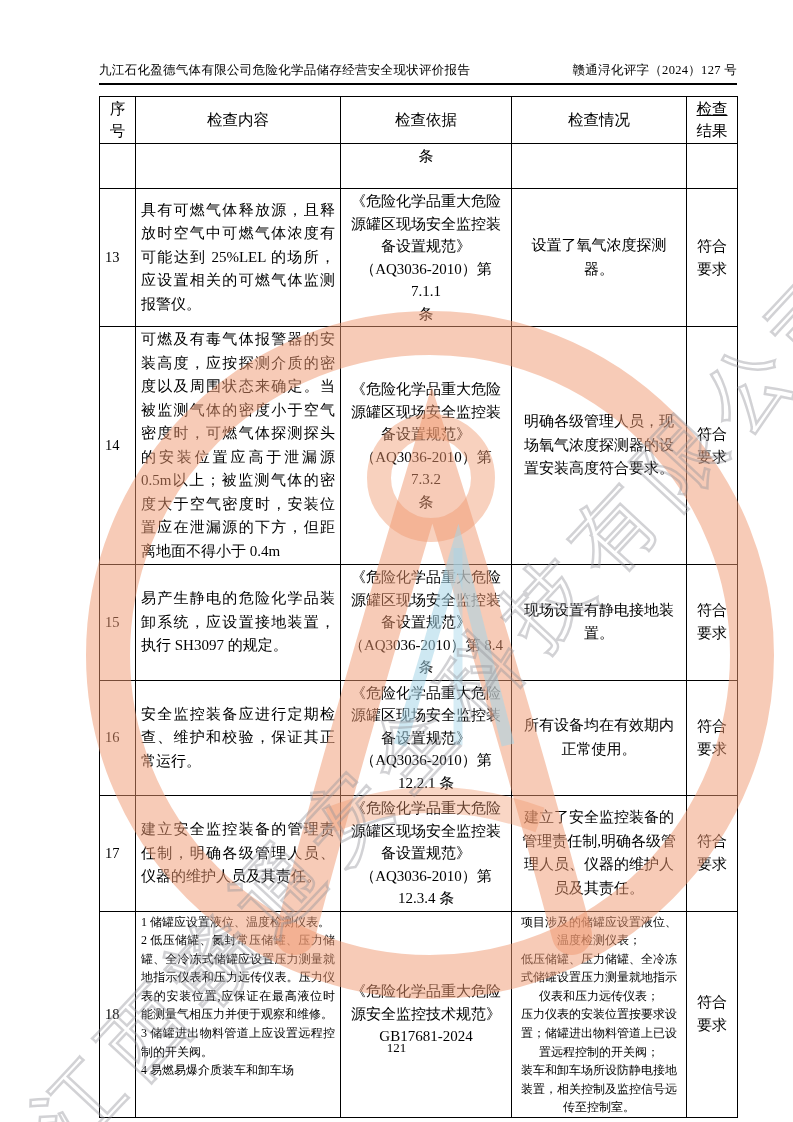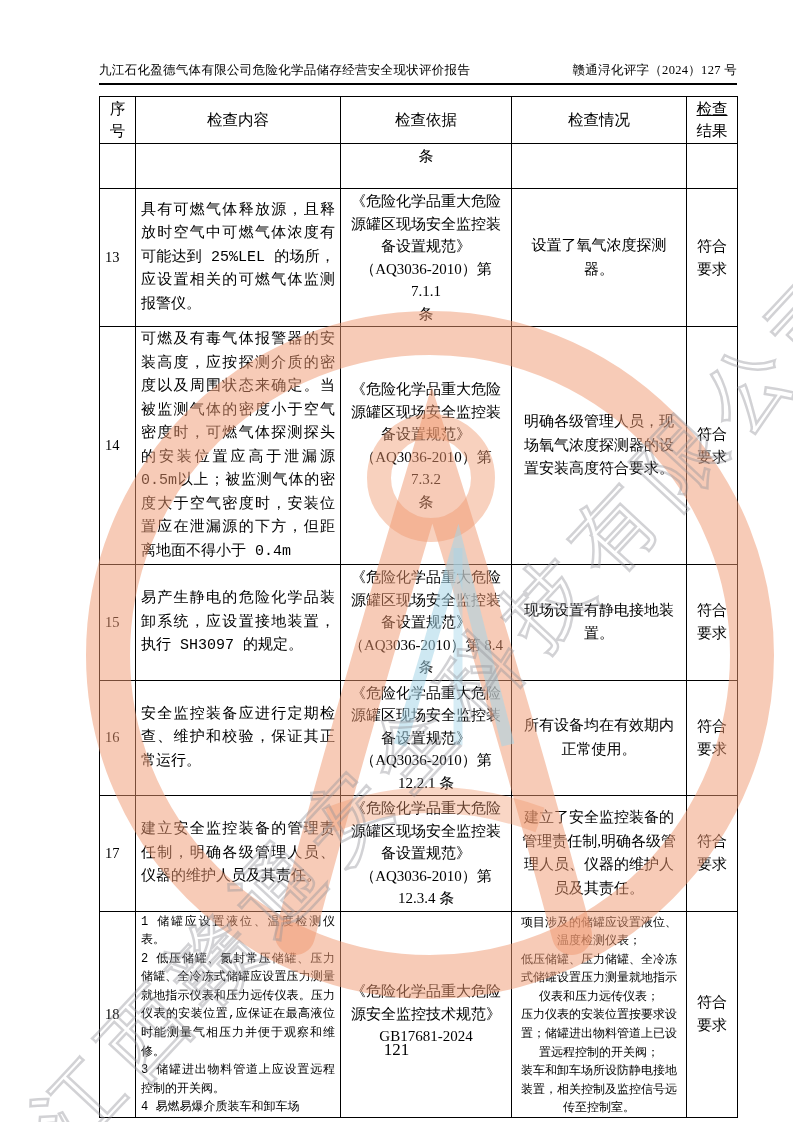--- a/index.html
+++ b/index.html
@@ -29,32 +29,32 @@
   table.checks td,table.checks th{
     border:1.5px solid #000;
     padding:1px 5px;
     vertical-align:middle;
     overflow:hidden;
     font-weight:normal;
   }
   th.hd{font-weight:bold;font-size:15.5px;text-align:center;white-space:pre-line;line-height:22px;}
   th.hd .u{text-decoration:underline;}
   td.no{text-align:left;font-size:14.5px;}
-  td.content{text-align:justify;line-height:23.5px;font-family:Liberation Mono, monospace;}
+  td.content{text-align:justify;line-height:23.5px;}
   td.basis{text-align:center;white-space:pre-line;line-height:22.5px;}
   td.situation{text-align:center;line-height:23.5px;}
   td.result{text-align:center;line-height:23px;}
   tr.r18 td.content,tr.r18 td.situation{
     vertical-align:top;line-height:18.6px;font-size:12px;white-space:pre-line;
   }
   .clip{height:200px;overflow:hidden;}
   
   .footer{
     position:absolute;left:0;top:1040px;width:100%;
-    text-align:center;font-size:17px;
+    text-align:center;font-size:13px;
   }
   
   .wm{position:absolute;inset:0;pointer-events:none;z-index:6;}
   .wm-text{
     position:absolute;left:-140px;top:640px;width:1200px;
     transform:rotate(-47deg);transform-origin:center center;
     font-size:84px;letter-spacing:14px;white-space:nowrap;
     font-family:"Liberation Sans","DejaVu Sans",sans-serif;
     color:rgba(255,255,255,0);
     -webkit-text-stroke:2.5px rgba(148,148,155,0.42);

